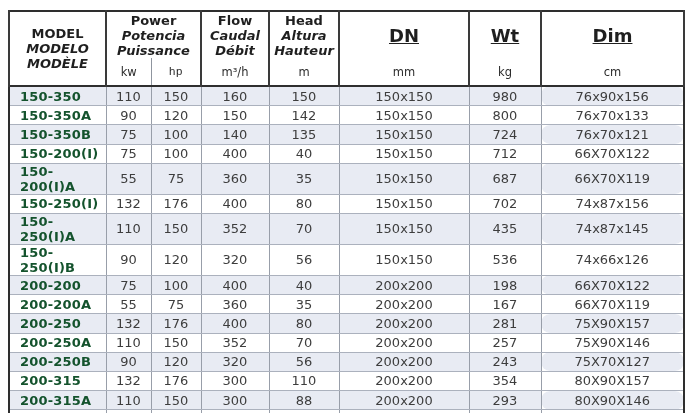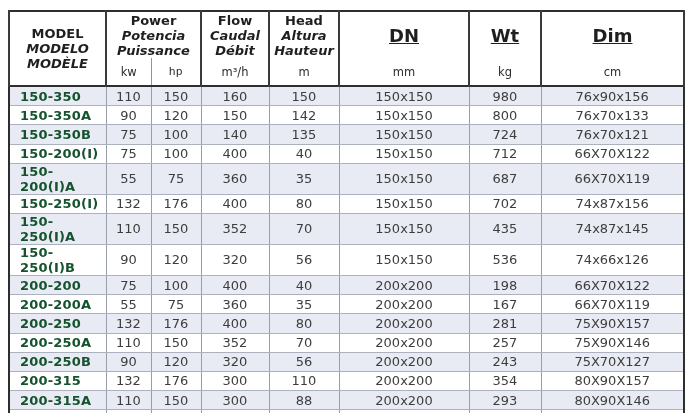--- a/index.html
+++ b/index.html
@@ -66,21 +66,21 @@
   tbody td.model-cell {
     text-align: left;
     padding-left: 10px;
     font-weight: bold;
     color: #14532d;
     font-size: 13px;
     letter-spacing: 0.2px;
   }
   
   tbody td:first-child { border-left: none; }
-  tbody td:last-child  { border-right: none; }
+  tbody td:last-child  { border-right: none; border-radius: 9px; }
 </style>
 </head>
 <body>
 
 <div class="page">
   <table class="spec">
     <colgroup>
       <col style="width:97px">
       <col style="width:45px">
       <col style="width:50px">

